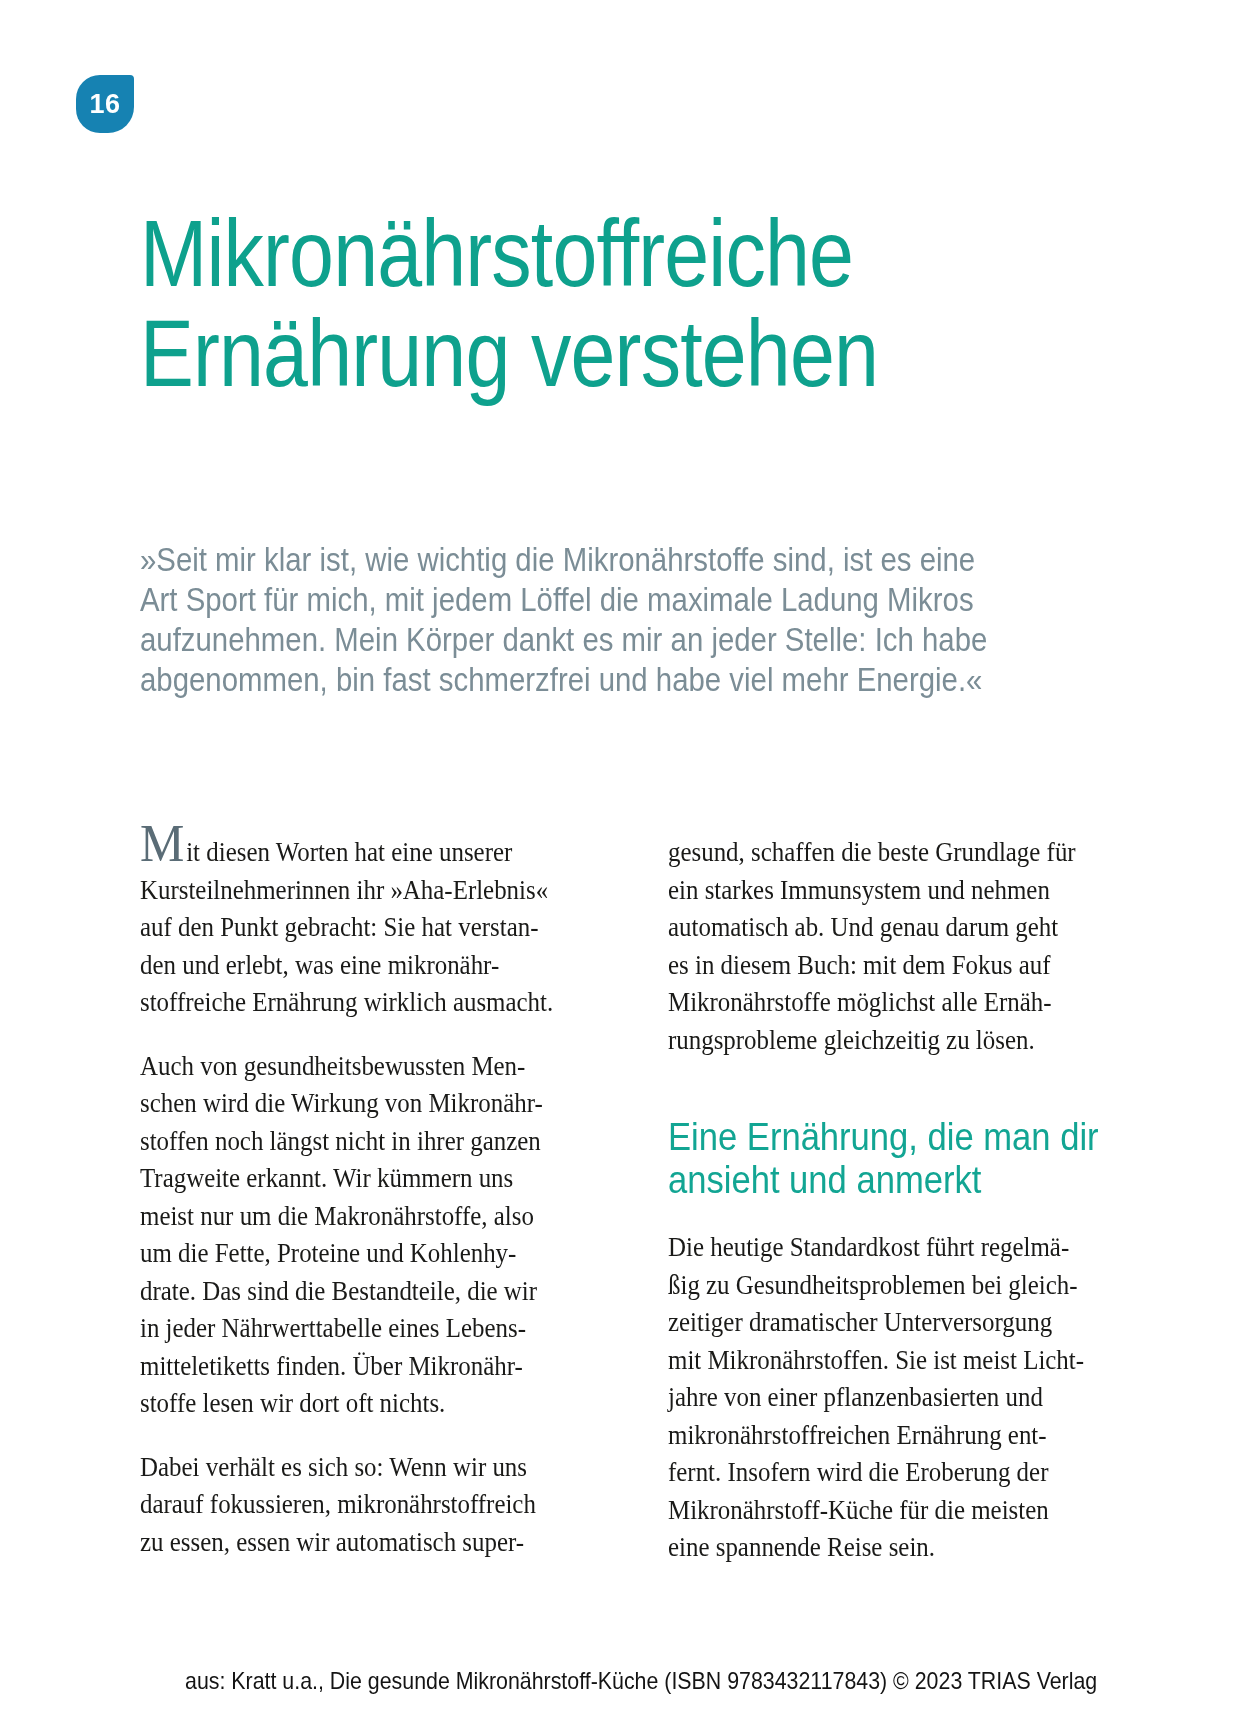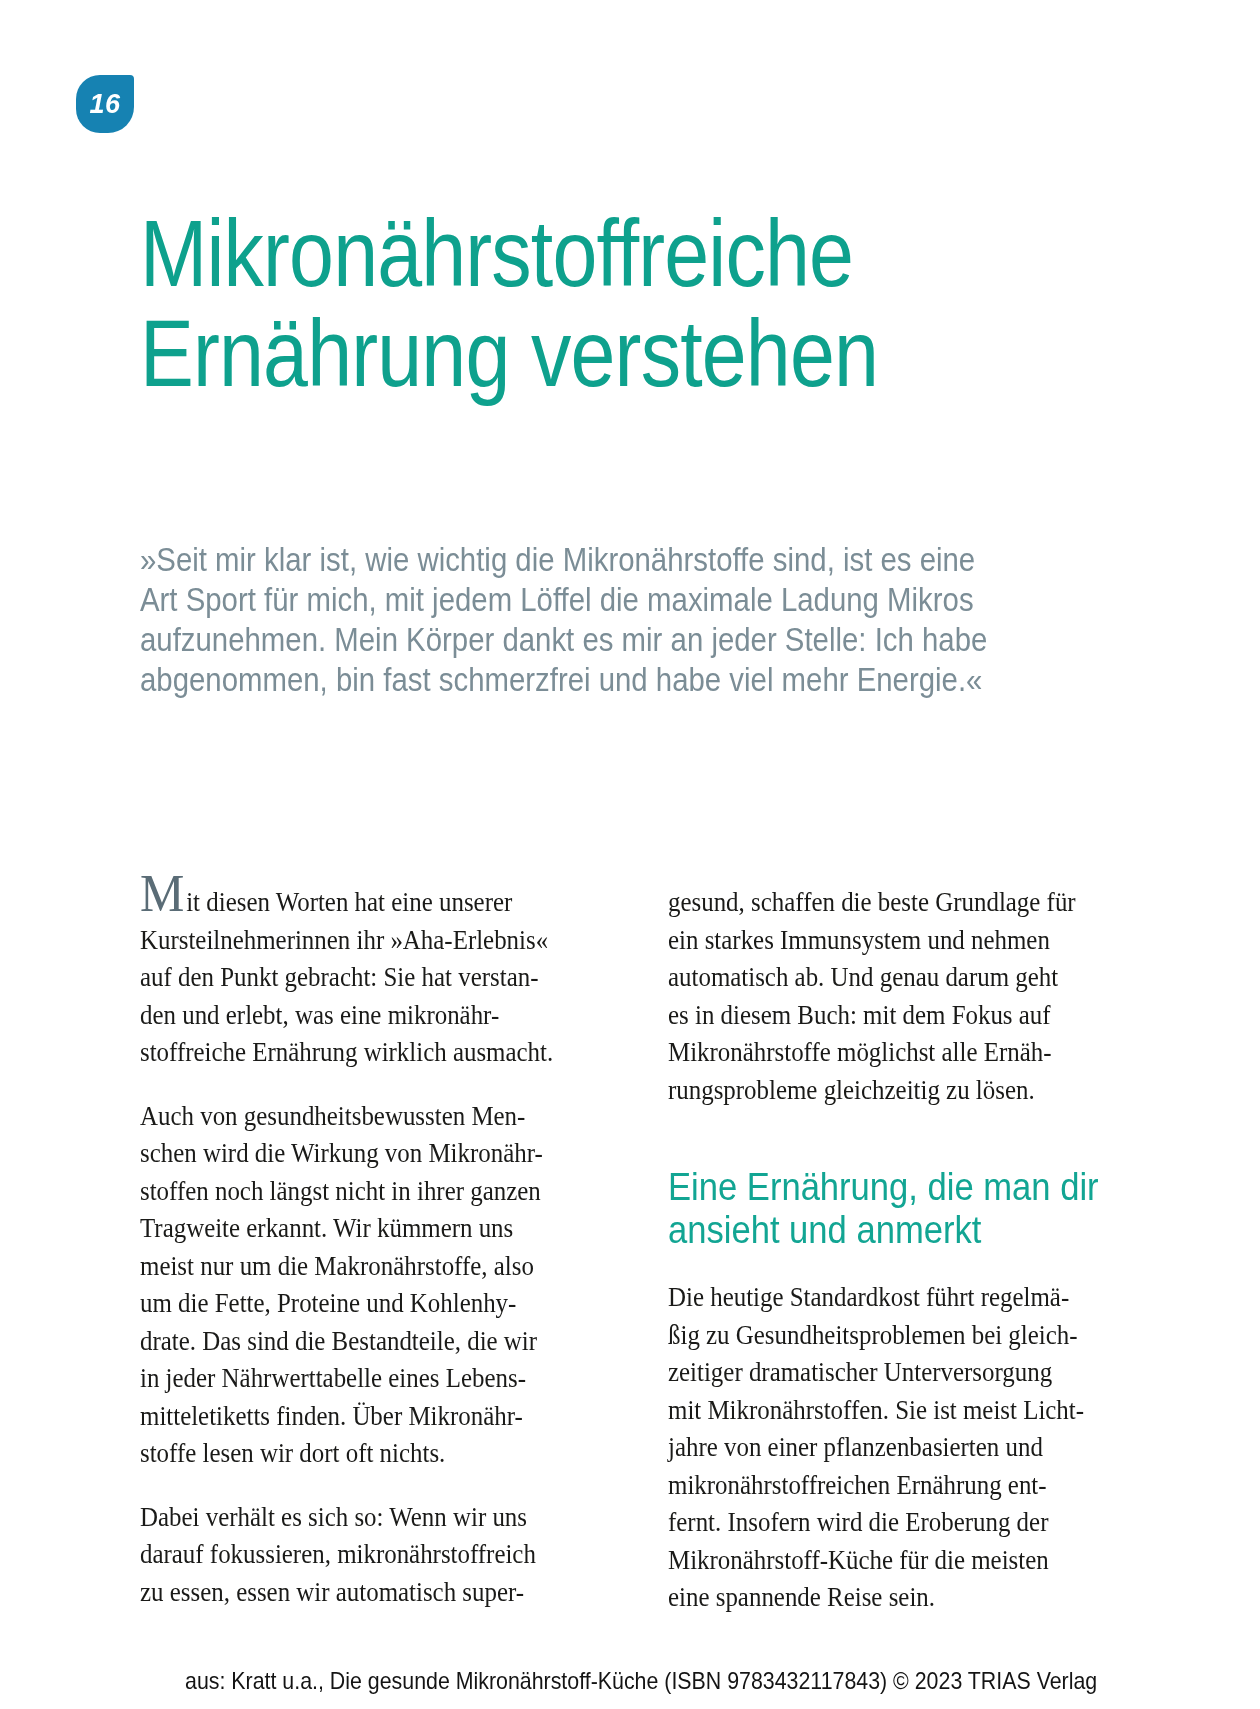--- a/index.html
+++ b/index.html
@@ -23,21 +23,20 @@
     position: absolute;
     left: 76px;
     top: 75px;
     width: 58px;
     height: 58px;
     background: #1682b2;
     border-radius: 24px 4px 26px 24px;
     display: flex;
     align-items: center;
     justify-content: center;
-    font-style: italic;
   }
   .badge span {
     color: #ffffff;
     font-size: 27px;
     font-weight: 600;
     letter-spacing: 0.5px;
   }
 
   
   .title {
@@ -67,21 +66,21 @@
     color: #7b8d96;
     white-space: pre;
     transform: scaleX(0.89);
     transform-origin: 0 0;
   }
 
   
   .columns {
     position: absolute;
     left: 140px;
-    top: 884px;
+    top: 834px;
     display: flex;
     gap: 48px;
   }
   .col {
     width: 480px;
   }
   .para {
     margin: 0 0 26px 0;
     font-family: "Liberation Serif", serif;
     font-size: 26.5px;

